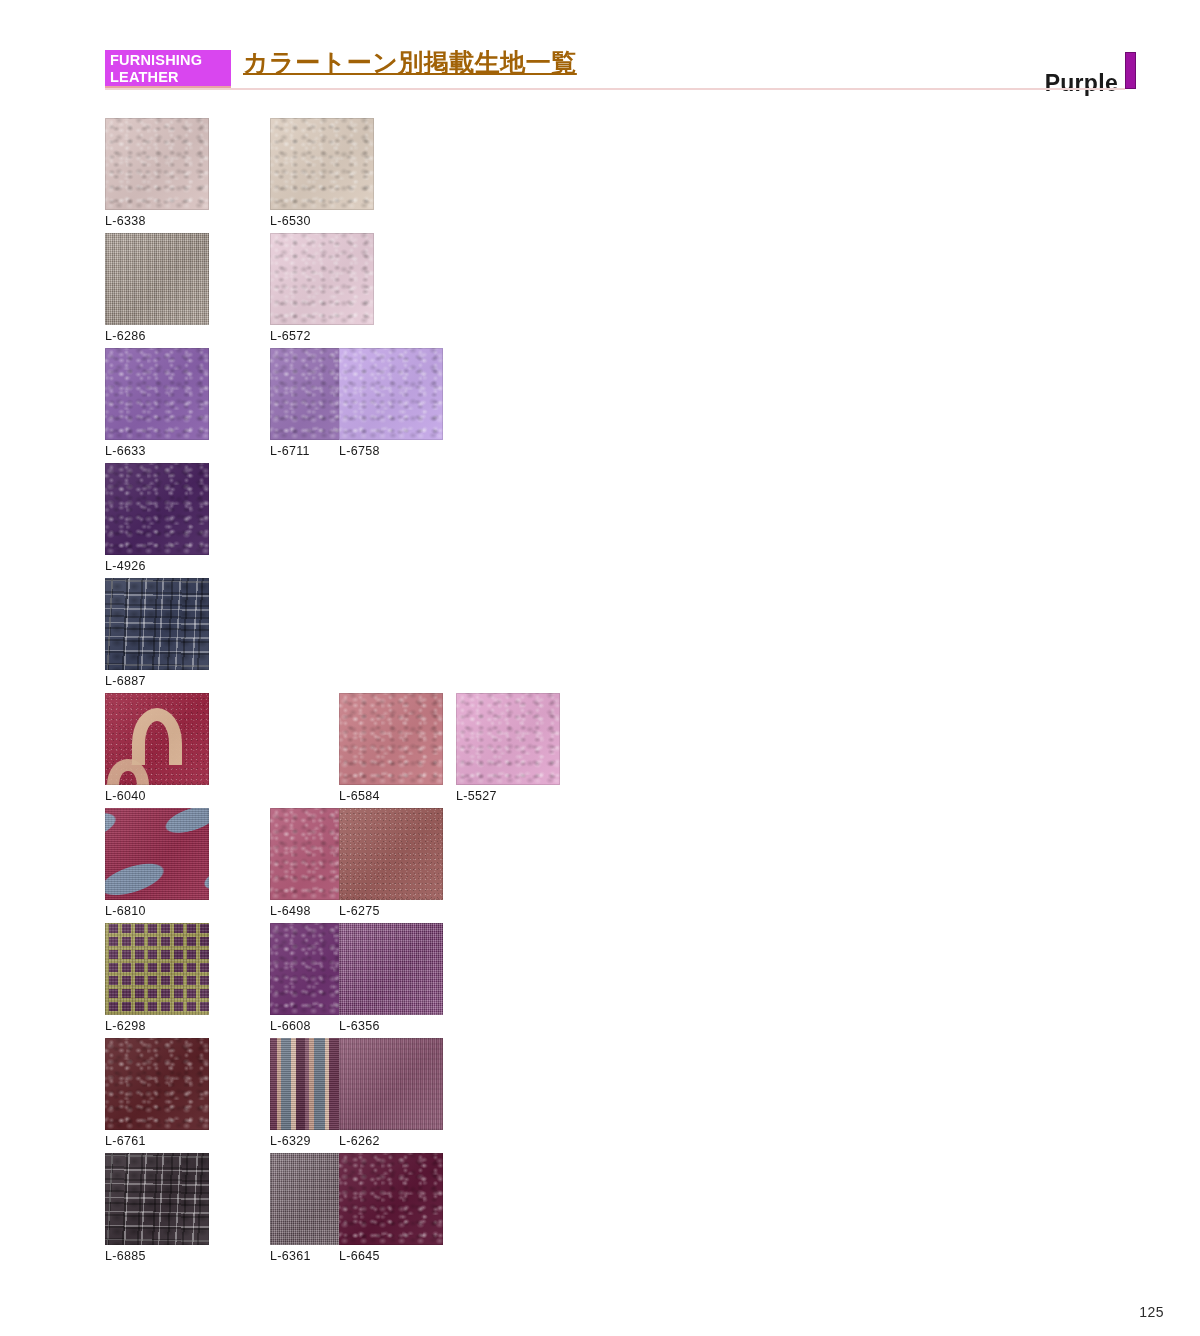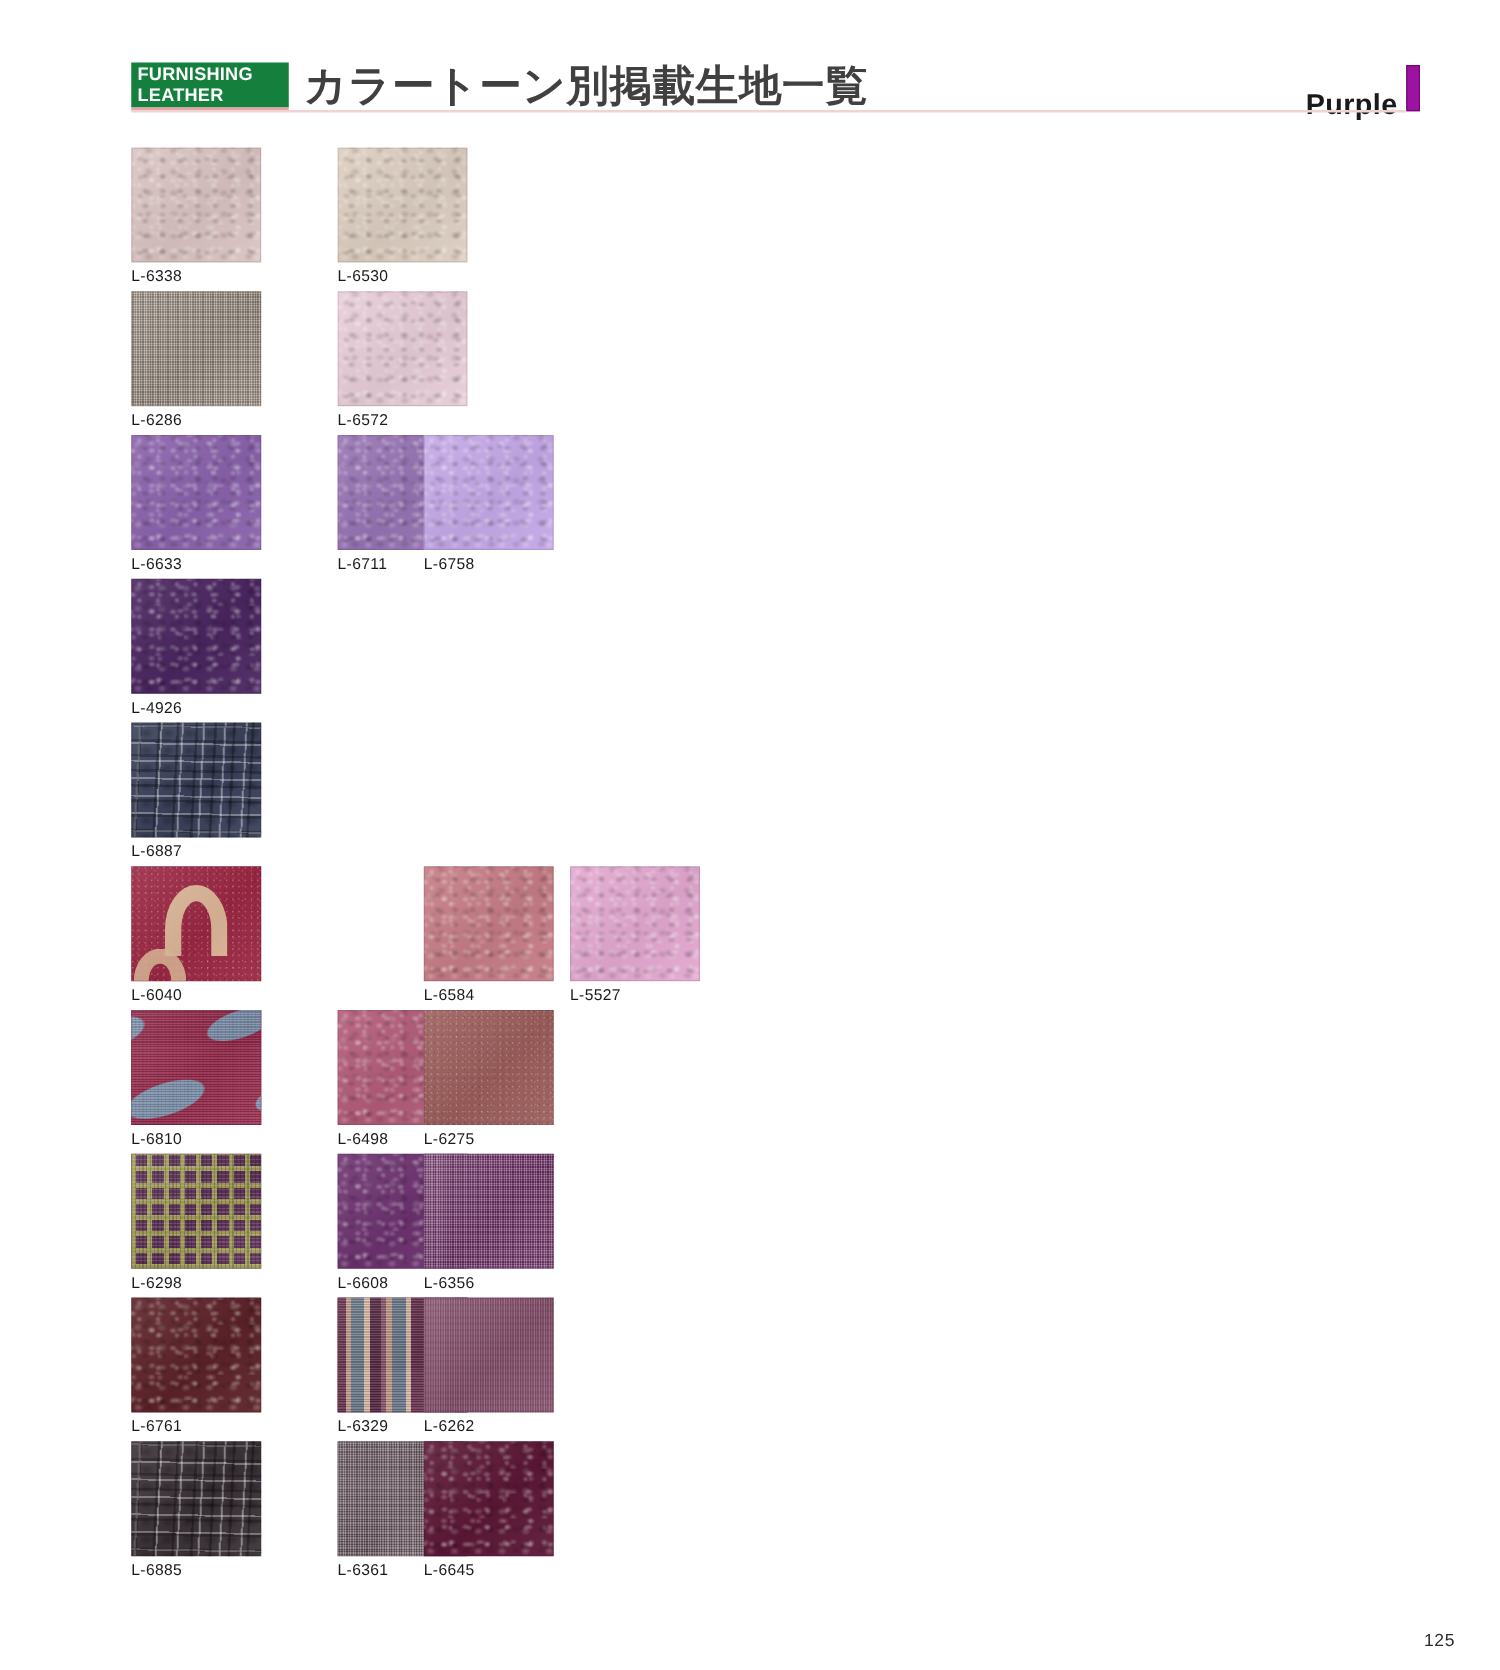--- a/index.html
+++ b/index.html
@@ -34,25 +34,26 @@
     line-height: 17px;
     letter-spacing: 0.2px;
     padding: 2px 0 0 5px;
   }
   #brand-badge span { display: block; }
 
   #page-heading {
     position: absolute;
     left: 138px;
     top: -2px;
-    font-size: 34px;
+    font-size: 25px;
     font-weight: bold;
-    color: #404040;
+    color: #a16207;
     letter-spacing: 0.5px;
     white-space: nowrap;
+    text-decoration: underline;
   }
 
   #tone-label {
     position: absolute;
     right: 18px;
     top: 22px;
     font-size: 23px;
     color: #1a1a1a;
     font-weight: 700;
     letter-spacing: 0.3px;
@@ -323,21 +324,21 @@
     bottom: 16px;
     font-size: 14px;
     color: #2b2b2b;
     letter-spacing: 0.5px;
   }
 </style>
 </head>
 <body>
 
 <div id="header">
-  <div id="brand-badge" style="background: #15803d;">
+  <div id="brand-badge" style="background: #d946ef;">
     <span>FURNISHING</span>
     <span>LEATHER</span>
   </div>
   <div id="page-heading">カラートーン別掲載生地一覧</div>
   <div id="tone-label">Purple</div>
   <div id="tone-swatch-bar" style="background: rgb(157, 18, 160);"></div>
 </div>
 <div id="header-rule" style="background: rgb(240, 211, 211);"></div>
 <div id="header-rule-overlay" style="background: rgb(233, 163, 164);"></div>
 

